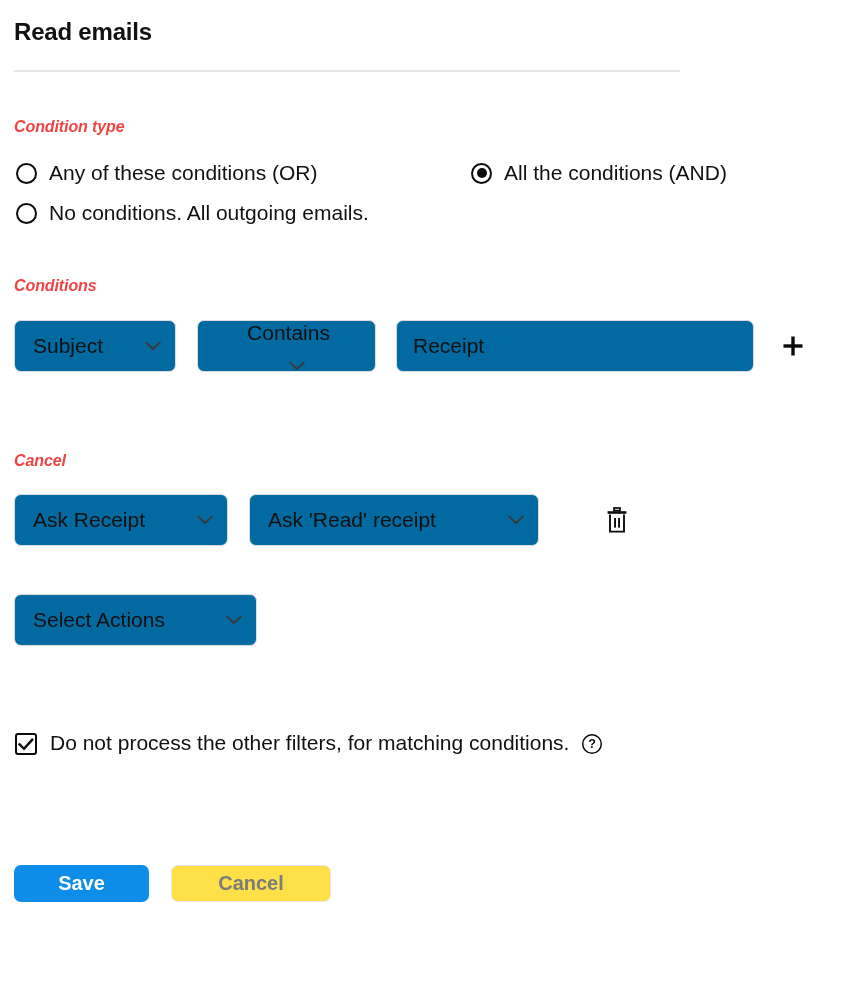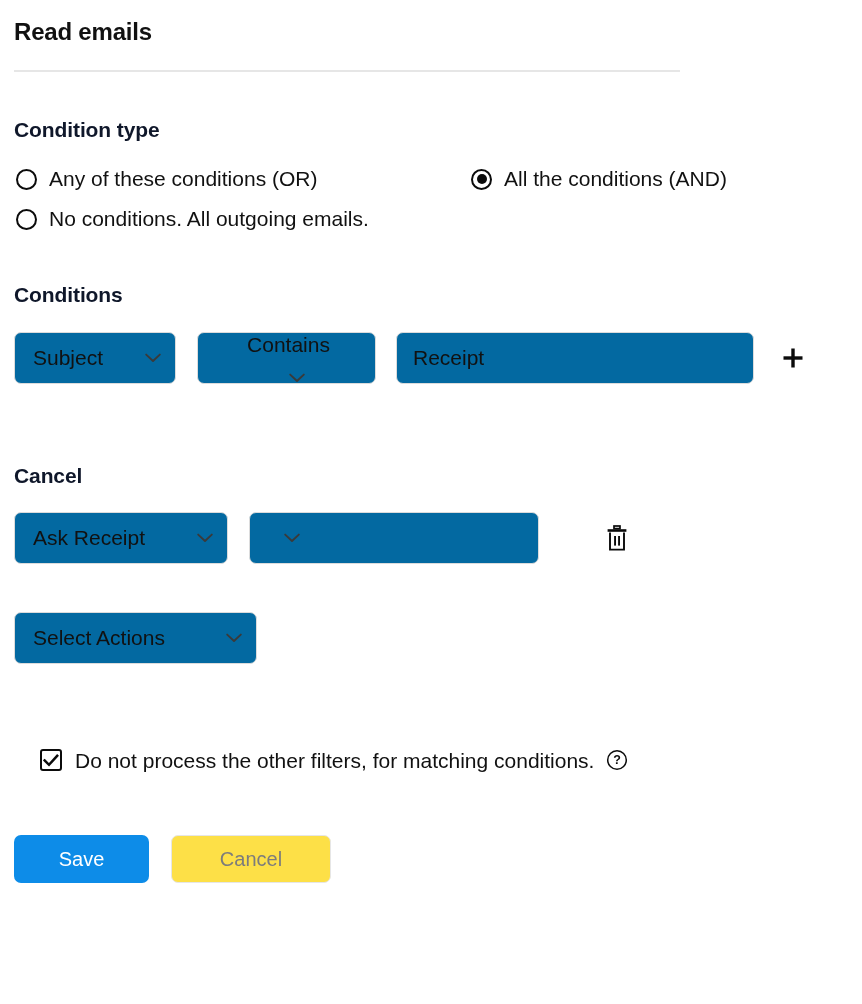--- a/index.html
+++ b/index.html
@@ -31,26 +31,27 @@
   }
   .header-divider {
     height: 2px;
     background: #e6e6e6;
     width: 666px;
     margin: 20px 0 0 14px;
   }
 
   
   .section-title {
-    font-size: 21px;
+    font-size: 16px;
     font-weight: bold;
-    color: #0f172a;
+    color: #ef4444;
     margin: 0;
     padding-left: 14px;
     letter-spacing: -0.1px;
+    font-style: italic;
   }
 
   
   .radio-rows {
     padding-left: 16px;
     margin-top: 17px;
   }
   .radio-row {
     display: flex;
     align-items: center;
@@ -159,24 +160,23 @@
     justify-content: center;
     cursor: pointer;
     line-height: 0;
   }
   #act-add    { width: 243px; }
   .action-row.second { margin-top: 48px; }
 
   
   .checkbox-row {
     display: flex;
-    align-items: flex-start;
+    align-items: flex-end;
     padding-left: 15px;
     margin-top: 85px;
-    margin-left: 25px;
   }
   .checkbox-mark {
     width: 22px;
     height: 22px;
     border: 2.2px solid #0b0b0b;
     border-radius: 3px;
     box-sizing: border-box;
     flex: 0 0 auto;
     background: #fff;
     display: flex;
@@ -201,31 +201,32 @@
   }
 
   
   .footer {
     display: flex;
     align-items: center;
     padding-left: 14px;
     margin-top: 62px;
   }
   .btn {
-    height: 48px;
+    height: 37px;
     border-radius: 7px;
     border: none;
     font-family: "Liberation Sans", sans-serif;
     font-size: 20px;
-    font-weight: normal;
+    font-weight: bold;
     display: flex;
     align-items: center;
     justify-content: center;
     cursor: pointer;
     box-sizing: border-box;
+    margin-top: 48px;
   }
   .btn-primary {
     width: 135px;
     background: #0d8ce8;
     color: #ffffff;
   }
   .btn-secondary {
     width: 160px;
     margin-left: 22px;
     background: #fde047;
@@ -313,20 +314,21 @@
     <div class="control select-control" id="act-type">
       <span class="sel-text">Ask Receipt</span>
       <span class="chev">
         <svg width="16" height="10" viewBox="0 0 16 10">
             <path d="M1.2 1.6 L8 8 L14.8 1.6" fill="none" stroke="#3a3a3a" stroke-width="1.9" stroke-linecap="round" stroke-linejoin="round"></path>
           </svg>
       </span>
     </div>
 
     <div class="control select-control" id="act-value">
+      <span class="sel-text">Ask 'Read' receipt</span>
       <span class="chev">
         <svg width="16" height="10" viewBox="0 0 16 10">
             <path d="M1.2 1.6 L8 8 L14.8 1.6" fill="none" stroke="#3a3a3a" stroke-width="1.9" stroke-linecap="round" stroke-linejoin="round"></path>
           </svg>
       </span>
     </div>
 
     <div class="trash-btn">
       <svg width="24" height="27" viewBox="0 0 24 27">
         <rect x="9" y="1" width="6" height="2.6" fill="none" stroke="#0b0b0b" stroke-width="1.7"></rect>

